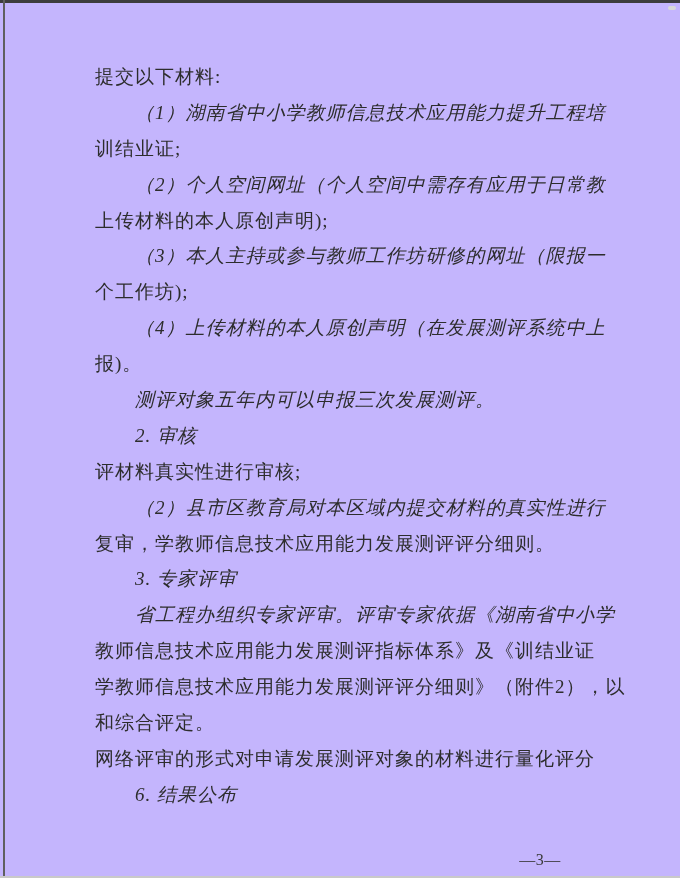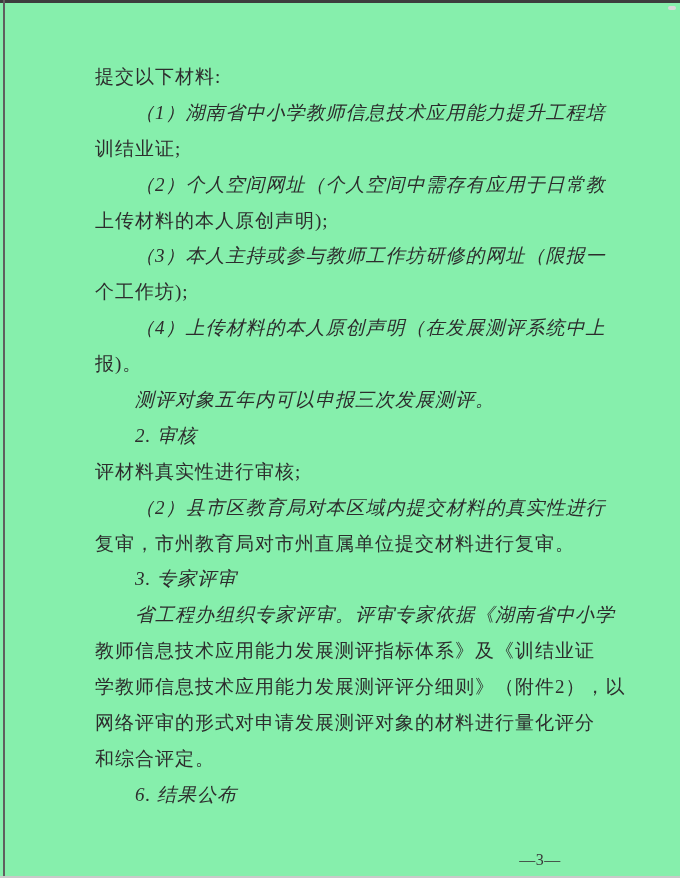--- a/index.html
+++ b/index.html
@@ -4,21 +4,21 @@
 <style>
   html, body {
     margin: 0;
     padding: 0;
     background: #ffffff;
   }
   .scan-page {
     position: relative;
     width: 680px;
     height: 878px;
-    background: #86efac;
+    background: #c4b5fd;
     overflow: hidden;
     font-family: "Liberation Serif", "DejaVu Serif", serif;
   }
   .edge-top {
     position: absolute;
     top: 0; left: 0;
     width: 100%; height: 3px;
     background: #3d3d3d;
   }
   .edge-left {
@@ -86,24 +86,24 @@
     <div class="doc-line indent">（2）个人空间网址（个人空间中需存有应用于日常教</div>
     <div class="doc-line">上传材料的本人原创声明);</div>
     <div class="doc-line indent">（3）本人主持或参与教师工作坊研修的网址（限报一</div>
     <div class="doc-line">个工作坊);</div>
     <div class="doc-line indent">（4）上传材料的本人原创声明（在发展测评系统中上</div>
     <div class="doc-line">报)。</div>
     <div class="doc-line indent">测评对象五年内可以申报三次发展测评。</div>
     <div class="doc-line indent">2. 审核</div>
     <div class="doc-line">评材料真实性进行审核;</div>
     <div class="doc-line indent">（2）县市区教育局对本区域内提交材料的真实性进行</div>
-    <div class="doc-line">复审，市州教育局对市州直属单位提交材料进行复审。</div>
+    <div class="doc-line">复审，学教师信息技术应用能力发展测评评分细则。</div>
     <div class="doc-line indent">3. 专家评审</div>
     <div class="doc-line indent">省工程办组织专家评审。评审专家依据《湖南省中小学</div>
     <div class="doc-line">教师信息技术应用能力发展测评指标体系》及《训结业证</div>
     <div class="doc-line">学教师信息技术应用能力发展测评评分细则》（附件2），以</div>
+    <div class="doc-line">和综合评定。</div>
     <div class="doc-line">网络评审的形式对申请发展测评对象的材料进行量化评分</div>
-    <div class="doc-line">和综合评定。</div>
     <div class="doc-line indent">6. 结果公布</div>
   </div>
 
   <div class="page-number">—3—</div>
 </div>
 
 </body></html>

